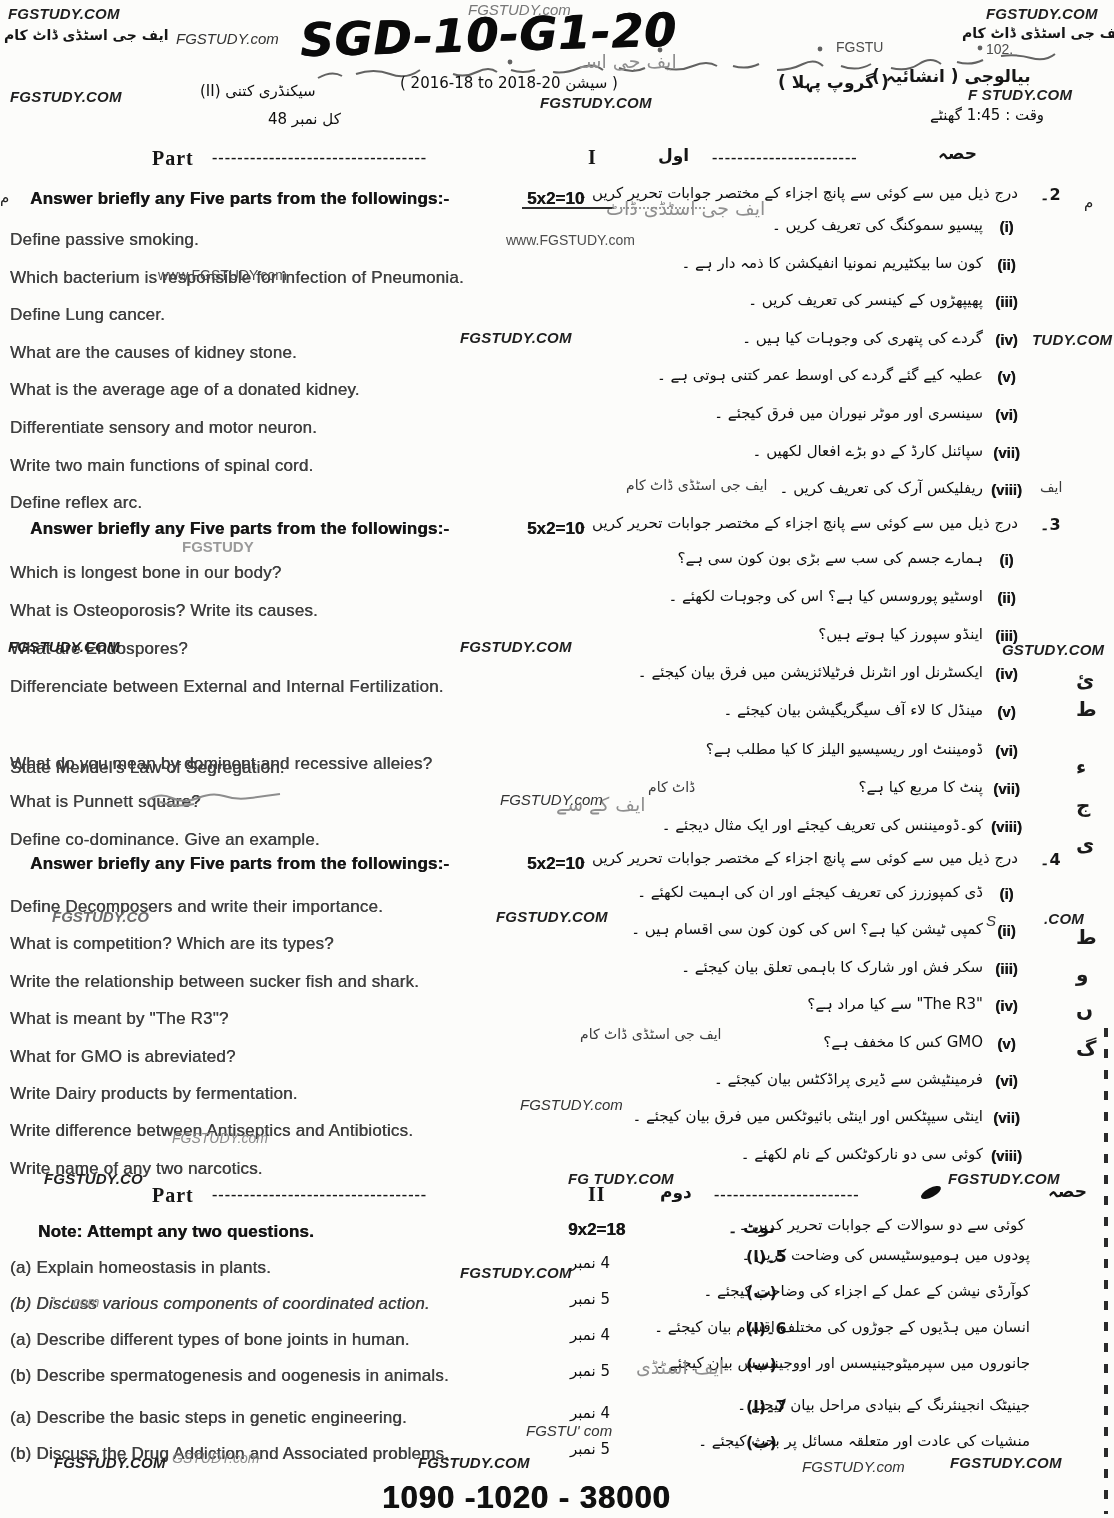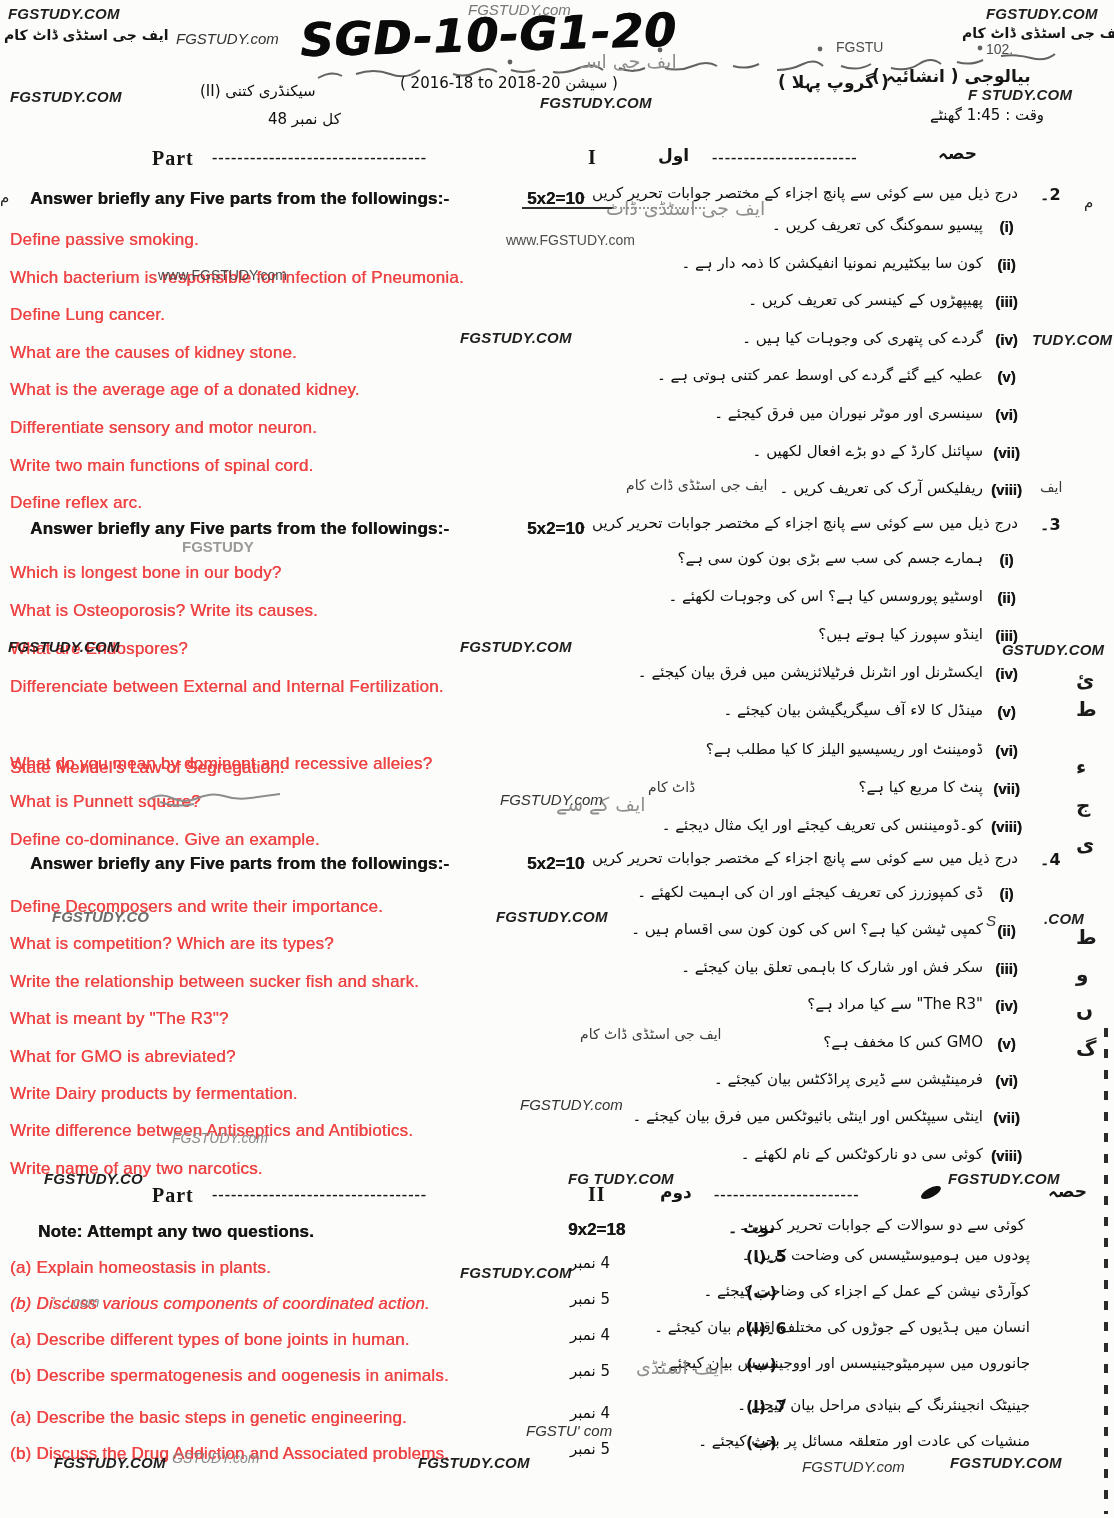--- a/index.html
+++ b/index.html
@@ -1,20 +1,20 @@
 <!DOCTYPE html>
 <html><head>
 <meta charset="utf-8">
 <style>
   html,body{margin:0;padding:0;background:#d9d9d9;}
   .page{position:relative;width:1114px;height:1518px;margin:0 auto;background:#fcfcfa;
         overflow:hidden;font-family:"Liberation Sans",sans-serif;color:#161616;}
   .abs{position:absolute;white-space:nowrap;}
   
-  .en{font-size:17px;letter-spacing:.2px;color:#ef4444;text-shadow:.35px 0 0 currentColor;}
+  .en{font-size:17px;letter-spacing:.2px;color:#404040;text-shadow:.35px 0 0 currentColor;}
   .hdr{font-size:17px;font-weight:bold;letter-spacing:.2px;text-shadow:.45px 0 0 currentColor;}
   .mk{font-size:17px;font-weight:bold;text-shadow:.4px 0 0 currentColor;}
   
   .ur{direction:rtl;unicode-bidi:embed;font-size:15px;font-family:"DejaVu Sans",sans-serif;color:#0e0e0e;}
   .num{font-size:15px;font-weight:bold;text-shadow:.3px 0 0 currentColor;}
   .qn{direction:rtl;font-size:16px;font-weight:bold;font-family:"DejaVu Sans",sans-serif;}
   
   .part{font-family:"Liberation Serif",serif;font-size:20px;font-weight:bold;letter-spacing:1px;}
   .pdash{font-family:"Liberation Serif",serif;font-size:16px;font-weight:bold;letter-spacing:1px;}
   .purdu{direction:rtl;font-size:17px;font-weight:bold;font-family:"DejaVu Sans",sans-serif;}
@@ -202,20 +202,21 @@
       <div class="abs en" style="left: 10px; top: 1408px;">(a) Describe the basic steps in genetic engineering.</div>
       <div class="abs ur" style="left: 570px; top: 1404px; font-size: 15px;">4 نمبر</div>
       <div class="abs qn" style="left: 746px; top: 1397px;">7۔(ا)</div>
       <div class="abs ur" style="right: 84px; top: 1396px;">جینیٹک انجینئرنگ کے بنیادی مراحل بیان کیجئے ۔</div>
       <div class="abs en" style="left: 10px; top: 1444px;">(b) Discuss the Drug Addiction and Associated problems.</div>
       <div class="abs ur" style="left: 570px; top: 1440px; font-size: 15px;">5 نمبر</div>
       <div class="abs qn" style="left: 746px; top: 1433px;">(ب)</div>
       <div class="abs ur" style="right: 84px; top: 1432px;">منشیات کی عادت اور متعلقہ مسائل پر بحث کیجئے ۔</div>
     </div>
 
+  <div class="abs footer-code" style="left:382px;top:1480px;">1090 -1020 - 38000</div>
 
   <div class="edge-dashes"></div>
   <div id="edge-glyphs">
       <div class="edge-glyph" style="left: 1076px; top: 668px;">ئ</div>
       <div class="edge-glyph" style="left: 1076px; top: 697px;">ط</div>
       <div class="edge-glyph" style="left: 1076px; top: 755px;">ء</div>
       <div class="edge-glyph" style="left: 1076px; top: 793px;">ج</div>
       <div class="edge-glyph" style="left: 1076px; top: 832px;">ى</div>
       <div class="edge-glyph" style="left: 1076px; top: 925px;">ط</div>
       <div class="edge-glyph" style="left: 1076px; top: 962px;">و</div>

